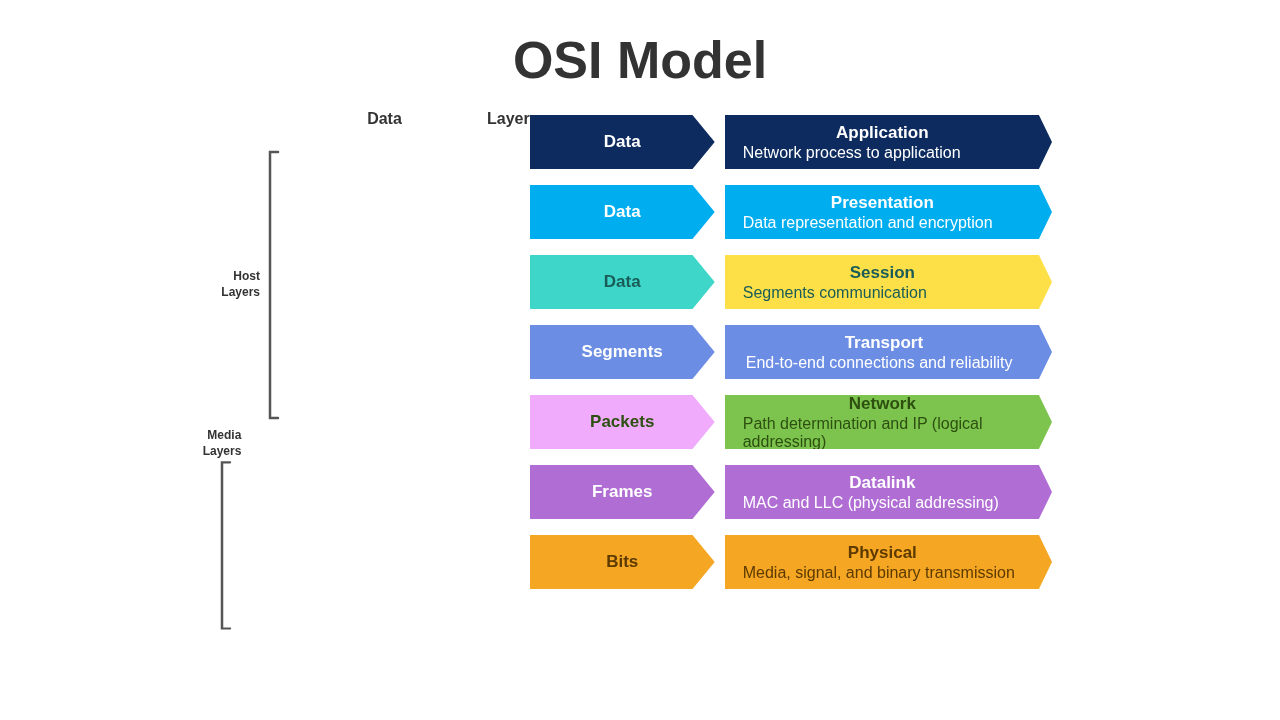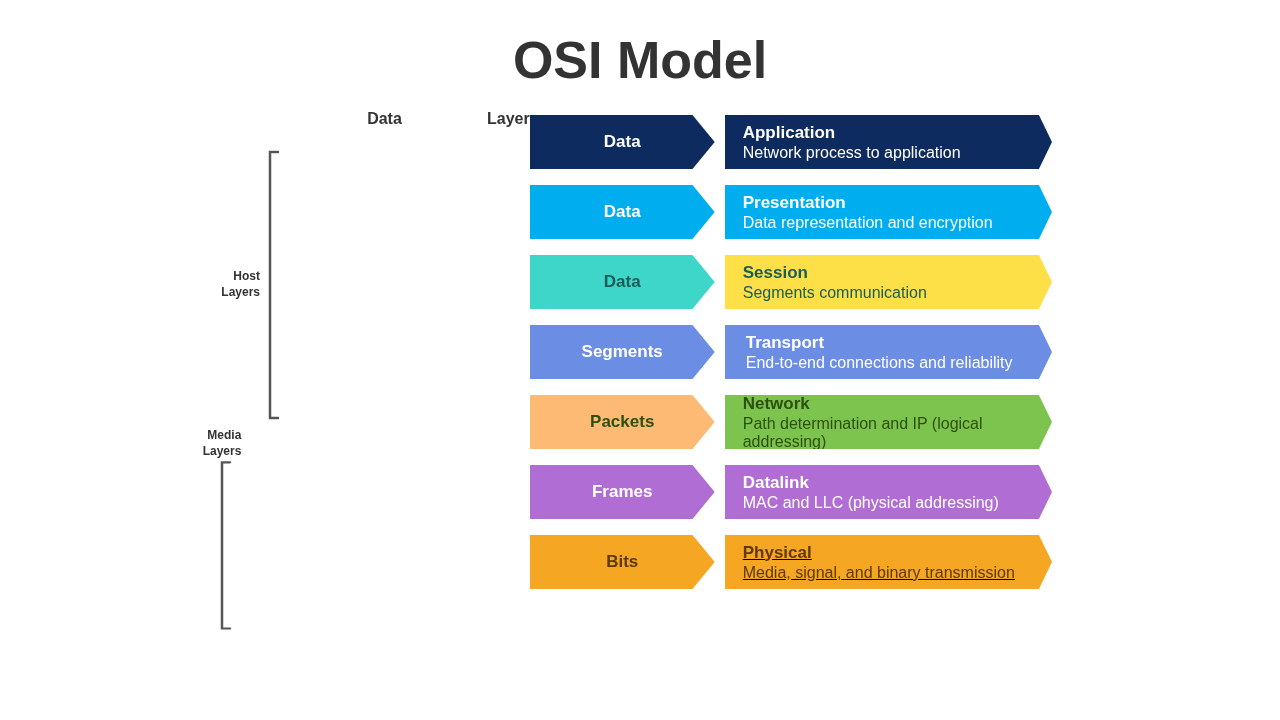--- a/index.html
+++ b/index.html
@@ -90,20 +90,21 @@
       padding-left: 18px;
       padding-right: 30px;
       position: relative;
       clip-path: polygon(0% 0%, 96% 0%, 100% 50%, 96% 100%, 0% 100%);
     }
 
     .layer-name {
       font-weight: 700;
       font-size: 17px;
       color: #ffffff;
+      text-align: center;
     }
 
     .layer-desc {
       font-size: 16px;
       color: #ffffff;
       margin-top: 1px;
     }
 
     
     .row-application .data-pill { background: #0d2b5e; }
@@ -222,35 +223,35 @@
           </div>
         </div>
         <div class="osi-row row-transport">
           <div class="data-pill" style="background: rgb(107, 141, 227); color: rgb(255, 255, 255);">Segments</div>
           <div class="layer-box" style="background: rgb(107, 141, 227); padding-left: 21px;">
             <span class="layer-name" style="color: rgb(255, 255, 255);">Transport</span>
             <span class="layer-desc" style="color: rgb(255, 255, 255);">End-to-end connections and reliability</span>
           </div>
         </div>
         <div class="osi-row row-network">
-          <div class="data-pill" style="background: #fdba74; color: rgb(45, 80, 16);">Packets</div>
+          <div class="data-pill" style="background: #f0abfc; color: rgb(45, 80, 16);">Packets</div>
           <div class="layer-box" style="background: rgb(125, 196, 78);">
             <span class="layer-name" style="color: rgb(45, 80, 16);">Network</span>
             <span class="layer-desc" style="color: rgb(45, 80, 16);">Path determination and IP (logical addressing)</span>
           </div>
         </div>
         <div class="osi-row row-datalink">
           <div class="data-pill" style="background: rgb(176, 110, 212); color: rgb(255, 255, 255);">Frames</div>
           <div class="layer-box" style="background: rgb(176, 110, 212);">
             <span class="layer-name" style="color: rgb(255, 255, 255);">Datalink</span>
             <span class="layer-desc" style="color: rgb(255, 255, 255);">MAC and LLC (physical addressing)</span>
           </div>
         </div>
         <div class="osi-row row-physical">
           <div class="data-pill" style="background: rgb(245, 166, 35); color: rgb(92, 58, 0);">Bits</div>
-          <div class="layer-box" style="background: rgb(245, 166, 35); text-decoration: underline;">
+          <div class="layer-box" style="background: rgb(245, 166, 35);">
             <span class="layer-name" style="color: rgb(92, 58, 0);">Physical</span>
             <span class="layer-desc" style="color: rgb(92, 58, 0);">Media, signal, and binary transmission</span>
           </div>
         </div>
       </div>
   </div>
 </div>
 
 </body></html>

